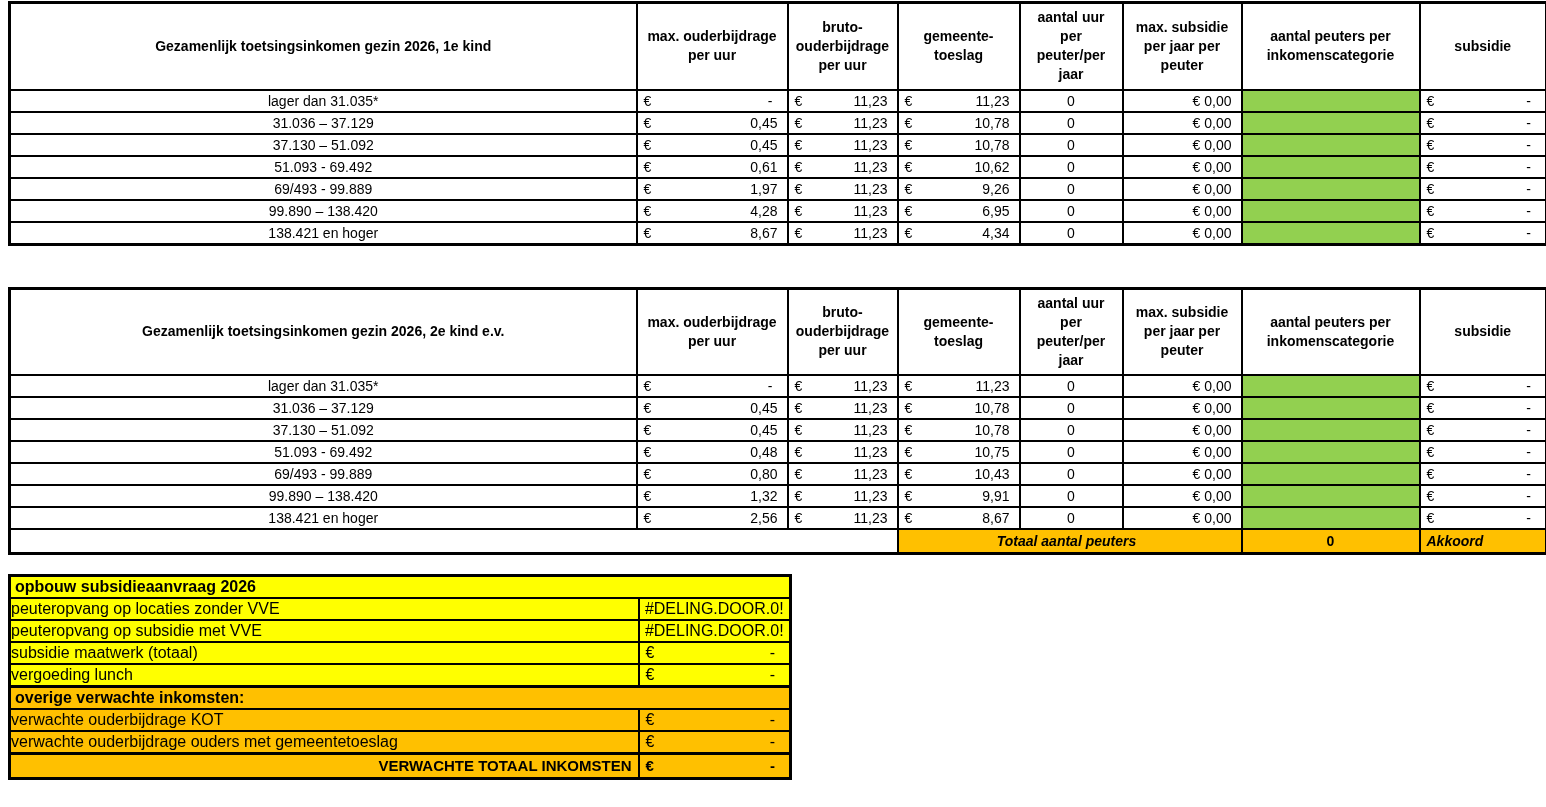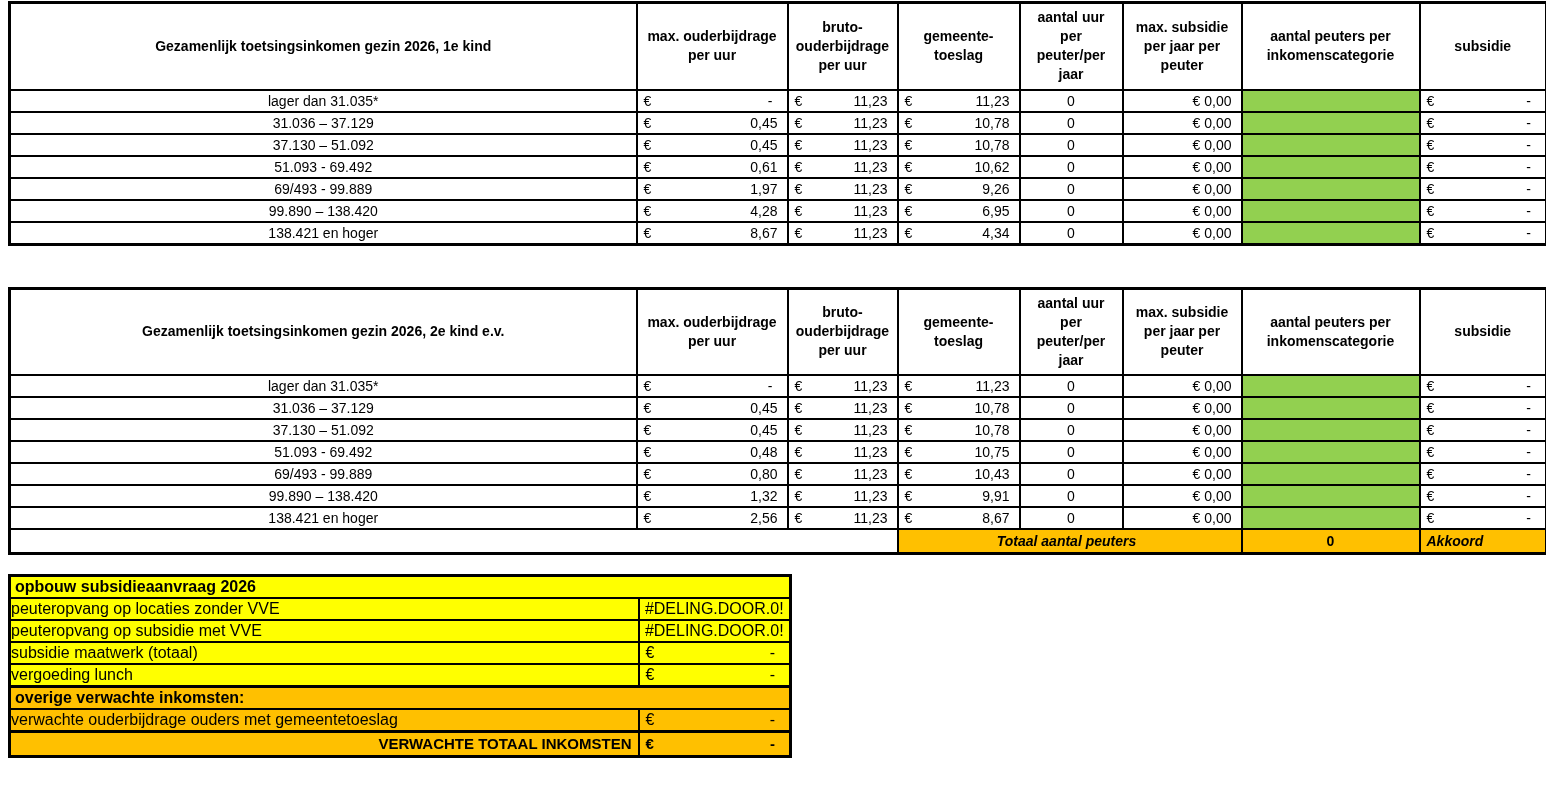--- a/index.html
+++ b/index.html
@@ -575,20 +575,29 @@
             <div class="euro-line dash-wide">
               <span class="euro-sym">€</span>
               <span class="euro-val">-</span>
             </div>
           </td>
         </tr>
         <tr class="block-header row-orange sep-top">
           <td colspan="2">overige verwachte inkomsten:</td>
         </tr>
         <tr class="row-orange">
+          <td class="b-label">verwachte ouderbijdrage KOT</td>
+          <td>
+            <div class="euro-line dash-wide">
+              <span class="euro-sym">€</span>
+              <span class="euro-val">-</span>
+            </div>
+          </td>
+        </tr>
+        <tr class="row-orange">
           <td class="b-label">verwachte ouderbijdrage ouders met gemeentetoeslag</td>
           <td>
             <div class="euro-line dash-wide">
               <span class="euro-sym">€</span>
               <span class="euro-val">-</span>
             </div>
           </td>
         </tr>
         <tr class="block-total sep-top row-orange grand-total">
           <td class="b-total-label">VERWACHTE TOTAAL INKOMSTEN</td>

